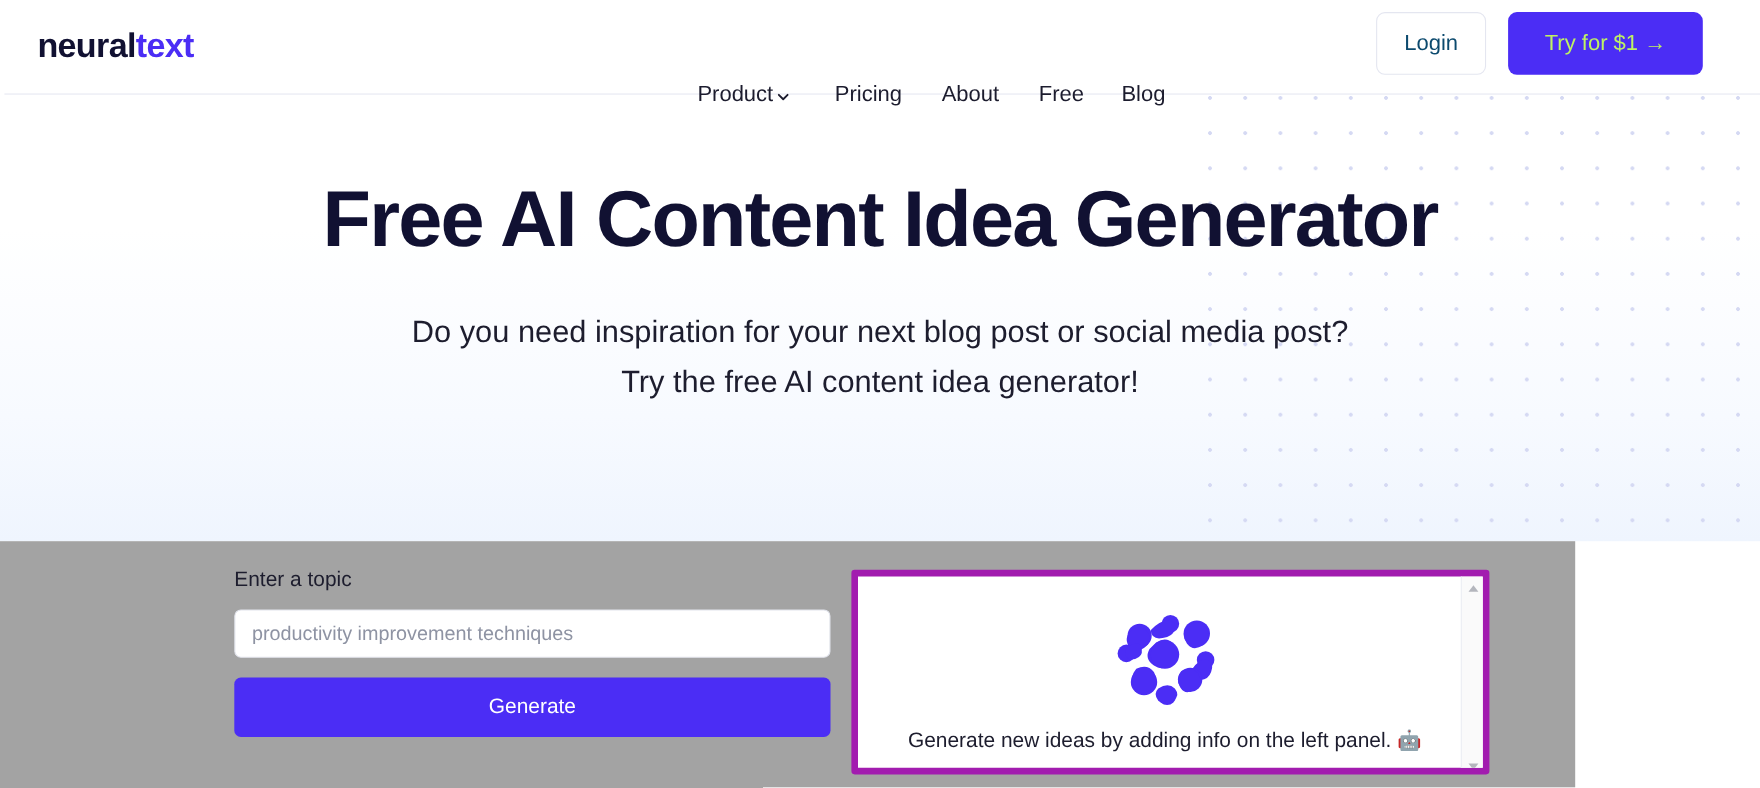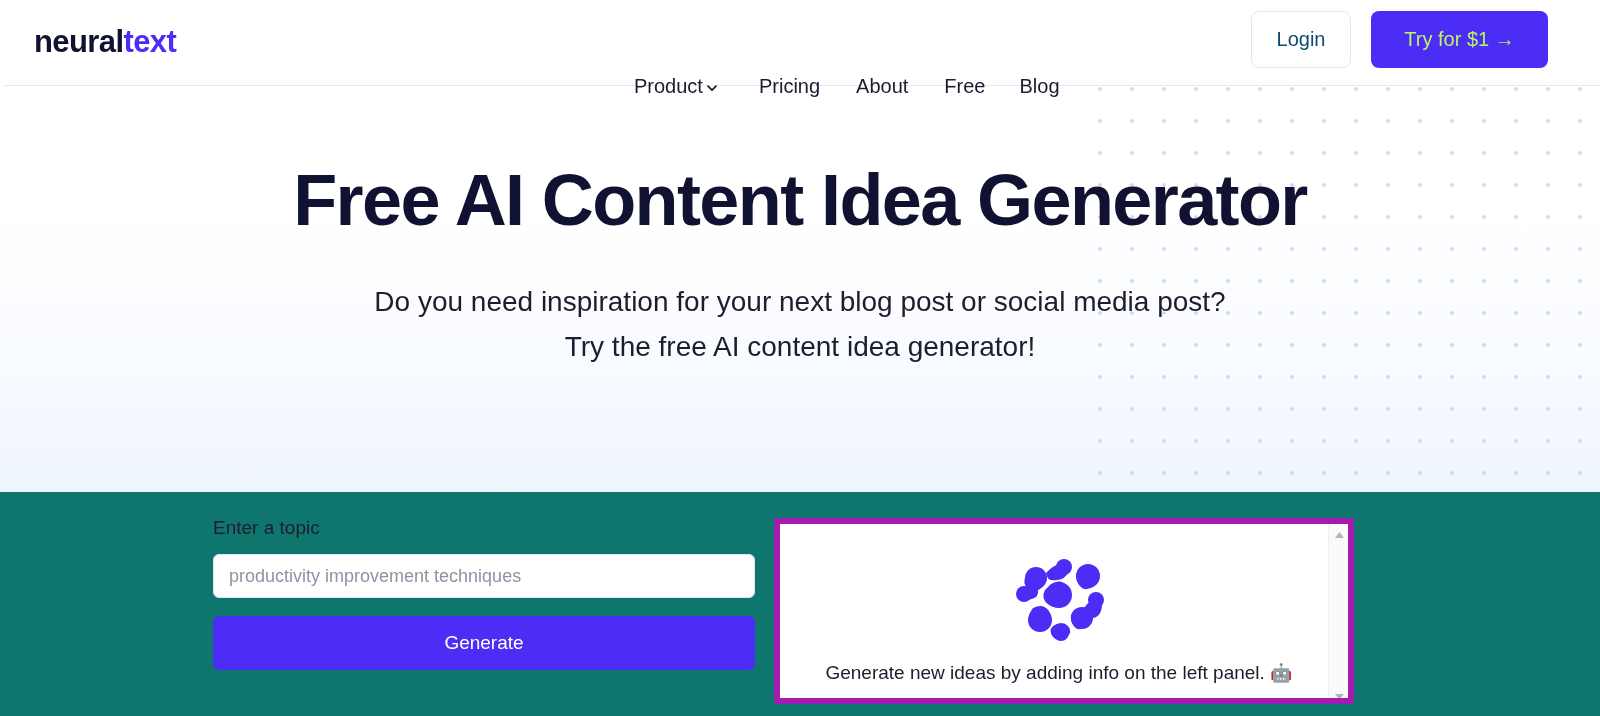--- a/index.html
+++ b/index.html
@@ -163,23 +163,23 @@
     font-size: 28px;
     color: #1d1d2e;
     line-height: 45px;
     font-weight: 400;
   }
 
   
   .generator {
     position: absolute;
     top: 492px; left: 0;
-    width: 1600px;
+    width: 1432px;
     height: 224px;
-    background: #0f766e;
+    background: #a3a3a3;
   }
 
   .left-panel {
     position: absolute;
     left: 213px;
     top: 23px;
     width: 542px;
   }
 
   .field-label {

